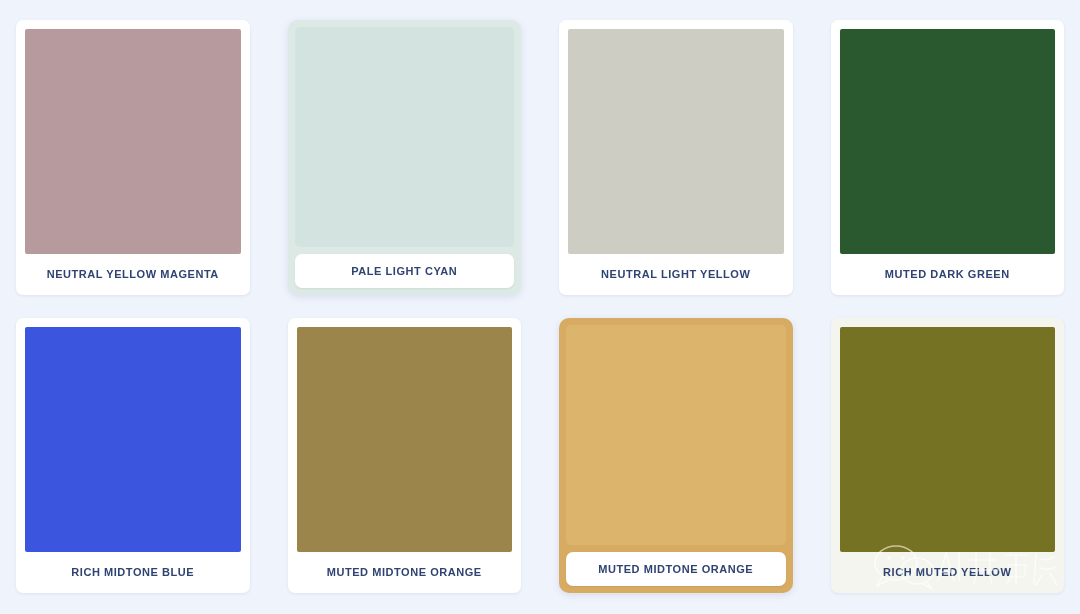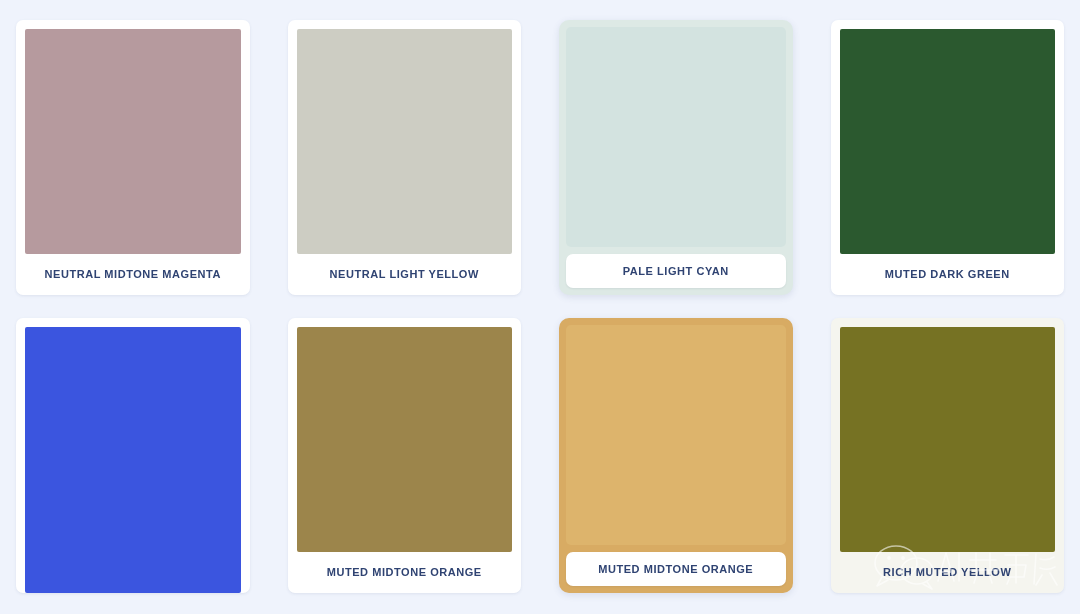--- a/index.html
+++ b/index.html
@@ -90,40 +90,41 @@
   }
   .watermark svg { display: block; width: 100%; height: 100%; }
 </style>
 </head>
 <body style="background: rgb(239, 243, 252);">
 
 <div id="palette-grid">
 
   <div class="swatch-card" style="background: rgb(255, 255, 255);">
     <div class="swatch-chip" style="background: rgb(182, 154, 158);"></div>
-    <div class="swatch-label" style="color: rgb(47, 67, 114);">NEUTRAL MIDTONE MAGENTA</div>
+    <div class="swatch-label" style="color: rgb(47, 67, 114);">NEUTRAL YELLOW MAGENTA</div>
+  </div>
+
+  <div class="swatch-card is-selected" style="background: rgb(221, 233, 229);">
+    <div class="swatch-chip" style="background: rgb(211, 227, 224);"></div>
+    <div class="swatch-label" style="color: rgb(47, 67, 114);">PALE LIGHT CYAN</div>
   </div>
 
   <div class="swatch-card" style="background: rgb(255, 255, 255);">
     <div class="swatch-chip" style="background: rgb(205, 205, 195);"></div>
     <div class="swatch-label" style="color: rgb(47, 67, 114);">NEUTRAL LIGHT YELLOW</div>
-  </div>
-
-  <div class="swatch-card is-selected" style="background: rgb(221, 233, 229);">
-    <div class="swatch-chip" style="background: rgb(211, 227, 224);"></div>
-    <div class="swatch-label" style="color: rgb(47, 67, 114);">PALE LIGHT CYAN</div>
   </div>
 
   <div class="swatch-card" style="background: rgb(255, 255, 255);">
     <div class="swatch-chip" style="background: rgb(43, 89, 47);"></div>
     <div class="swatch-label" style="color: rgb(47, 67, 114);">MUTED DARK GREEN</div>
   </div>
 
   <div class="swatch-card" style="background: rgb(255, 255, 255);">
     <div class="swatch-chip" style="background: rgb(59, 85, 223);"></div>
+    <div class="swatch-label" style="color: rgb(47, 67, 114);">RICH MIDTONE BLUE</div>
   </div>
 
   <div class="swatch-card" style="background: rgb(255, 255, 255);">
     <div class="swatch-chip" style="background: rgb(156, 133, 75);"></div>
     <div class="swatch-label" style="color: rgb(47, 67, 114);">MUTED MIDTONE ORANGE</div>
   </div>
 
   <div class="swatch-card is-selected" style="background: rgb(216, 171, 99);">
     <div class="swatch-chip" style="background: rgb(221, 180, 108);"></div>
     <div class="swatch-label" style="color: rgb(47, 67, 114);">MUTED MIDTONE ORANGE</div>

